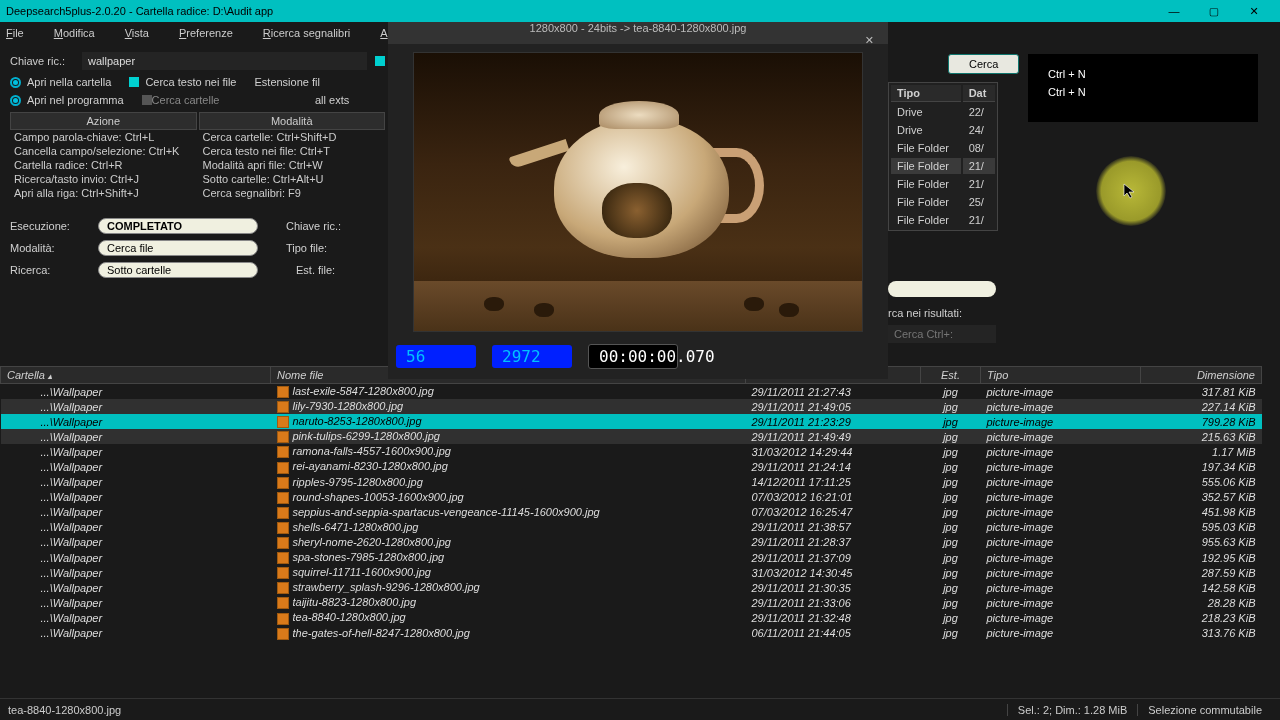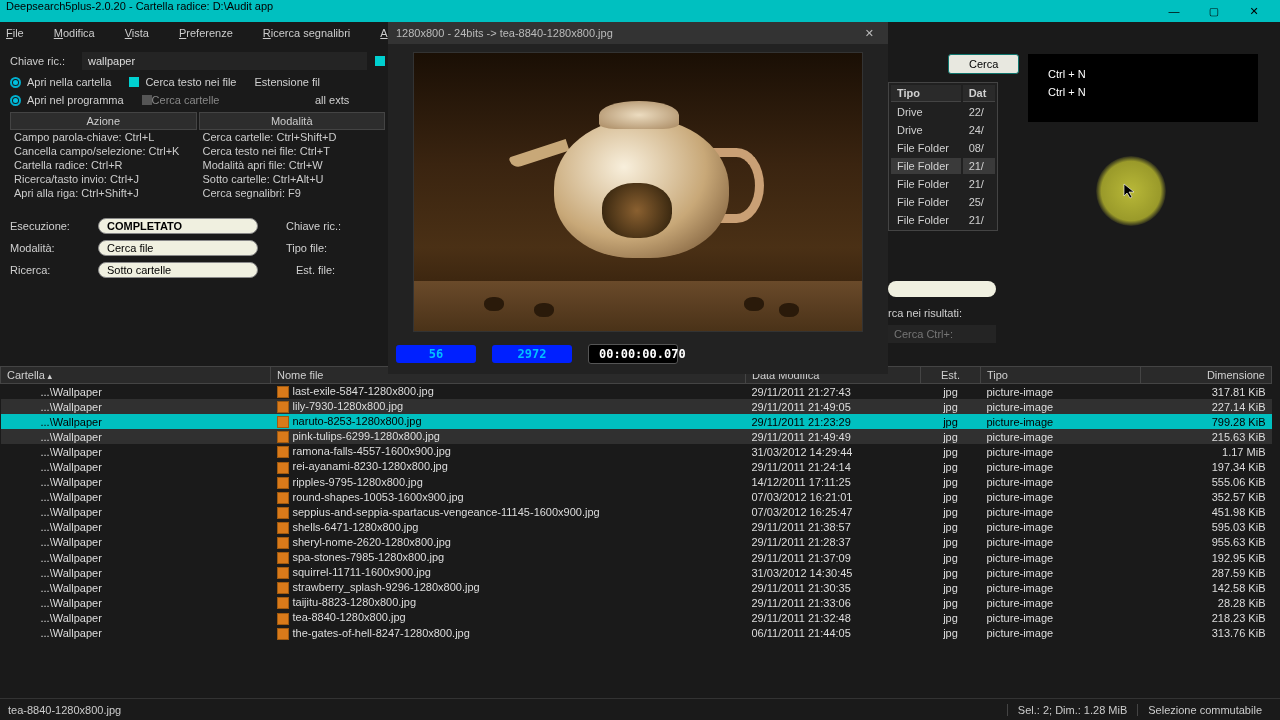--- a/index.html
+++ b/index.html
@@ -1,41 +1,41 @@
 <!DOCTYPE html>
 <html><head>
 <meta charset="utf-8">
 <style>
 * { margin:0; padding:0; box-sizing:border-box; font-family:"Segoe UI",Tahoma,sans-serif; font-size:11px; }
 body { background:#1a1a1a; color:#d0d0d0; width:1280px; height:720px; overflow:hidden; position:relative; }
-.titlebar { background:#00c0c0; height:22px; display:flex; padding:0 6px; color:#000;gap:37px; }
+.titlebar { background:#00c0c0; height:22px; display:flex; align-items:center; padding:0 6px; color:#000;gap:37px; }
 .titlebar .btns { margin-left:auto; display:flex; gap:0; }
 .titlebar .wbtn { width:40px; height:22px; display:flex; align-items:center; justify-content:center; color:#000; }
 .menubar { background:#1a1a1a; height:22px; display:flex; align-items:center; padding:0 6px; gap:30px; color:#ccc; }
 .menubar span { cursor:default; }
 .menubar span u { text-decoration:underline; }
 .workspace { display:flex; position:relative; }
 .left-panel { width:395px; padding:8px 10px; }
 .row { display:flex; align-items:center; margin-bottom:6px; gap:8px; }
 .label { color:#ccc; width:64px; }
 .input-txt { background:#242424; border:none; color:#ddd; padding:2px 6px; height:18px; flex:1; }
 .chk { width:10px; height:10px; background:#00d0d0; display:inline-block; }
 .chk.off { background:#555; }
 .radio-o { width:11px; height:11px; border-radius:50%; border:2px solid #00b0d0; display:inline-block; position:relative; }
 .radio-o.on::after { content:""; position:absolute; inset:1px; border-radius:50%; background:#00c0e0; }
 .hdr { background:#2d2d2d; color:#ccc; text-align:center; padding:2px 0; border:1px solid #444; }
 .grid2 { display:grid; grid-template-columns:1fr 1fr; gap:0 2px; }
 .shortcut-row { padding:1px 4px; color:#ccc; }
 .pill { background:#f0f0e0; color:#000; border-radius:9px; padding:1px 8px; width:160px; display:inline-block; border:1px solid #888; }
 .select-pill { background:#2a2a2a; color:#ccc; border:1px solid #555; border-radius:10px; padding:2px 8px; width:155px; display:inline-block; }
-.digital { font-family:"Consolas",monospace; font-size:12px; padding:2px 10px; border-radius:3px; text-align:center;font-weight:bold; }
+.digital { font-family:"Consolas",monospace; font-size:16px; padding:2px 10px; border-radius:3px; text-align:left; }
 .dig-blue { background:#0020ff; color:#00c0ff; width:80px; }
 .dig-blk { background:#000; color:#fff; border:1px solid #555; width:90px; }
 .preview-pane { position:absolute; left:388px; top:22px; width:500px; background:#222; z-index:50; }
-.preview-title { background:#333; height:22px; display:flex; align-items:center; padding:0 8px; color:#bbb; }
+.preview-title { background:#333; height:22px; display:flex; align-items:center; padding:0 8px; color:#bbb;flex-direction:column; }
 .preview-title .x { margin-left:auto; padding:0 6px; }
 .preview-img { width:450px; height:280px; margin:8px auto; display:block; background:linear-gradient(180deg,#1a0f05 0%,#3a2410 40%,#4a3015 70%,#2a1808 100%); position:relative; border:1px solid #333; }
 .teapot { position:absolute; left:140px; top:65px; width:175px; height:140px; background:radial-gradient(ellipse at 40% 35%,#f8efdc,#c8a878 55%,#7a5a38 90%); border-radius:50% 50% 45% 45%; }
 .lid { position:absolute; left:185px; top:48px; width:80px; height:28px; background:radial-gradient(ellipse,#ecdcc0,#a88860); border-radius:50% 50% 20% 20%; }
 .handle { position:absolute; left:295px; top:95px; width:55px; height:75px; border:9px solid #caa075; border-left:none; border-radius:0 50% 50% 0; }
 .spout { position:absolute; left:95px; top:95px; width:60px; height:12px; background:#c8a878; border-radius:10px 0 0 30px; transform:rotate(-18deg); }
 .flower { position:absolute; left:188px; top:130px; width:70px; height:55px; background:radial-gradient(circle,#8a6030,#3a2810 80%); border-radius:45%; }
 .table-surf { position:absolute; bottom:0; left:0; right:0; height:50px; background:linear-gradient(180deg,#6a4a2a,#4a3218); }
 .stone { position:absolute; width:20px; height:14px; background:#2a1a0a; border-radius:45%; bottom:20px; }
 .right-panel { position:absolute; left:888px; top:54px; width:380px; }
@@ -221,21 +221,21 @@
 <div class="tooltip-box">
   <div style="margin-bottom:6px;">Ctrl + N</div>
   <div>Ctrl + N</div>
 </div>
 <div class="cursor-glow">
   <svg width="18" height="18">
       <path d="M2 2 L2 14 L5 11 L8 16 L10 15 L7 10 L12 10 Z" fill="#000" stroke="#fff" stroke-width="0.6"></path>
     </svg>
 </div>
 
-<div class="results" style="position:absolute;top:366px;left:0;right:8px;">
+<div class="results" style="position:absolute;top:366px;left:0;right:18px;font-style:italic;">
   <table>
     <thead>
         <tr>
       <th style="width:270px" class="sort">Cartella</th>
       <th style="width:475px">Nome file</th>
       <th style="width:175px">Data Modifica</th>
       <th style="width:60px;text-align:center">Est.</th>
       <th style="width:160px">Tipo</th>
       <th style="text-align:right">Dimensione</th>
     </tr>

